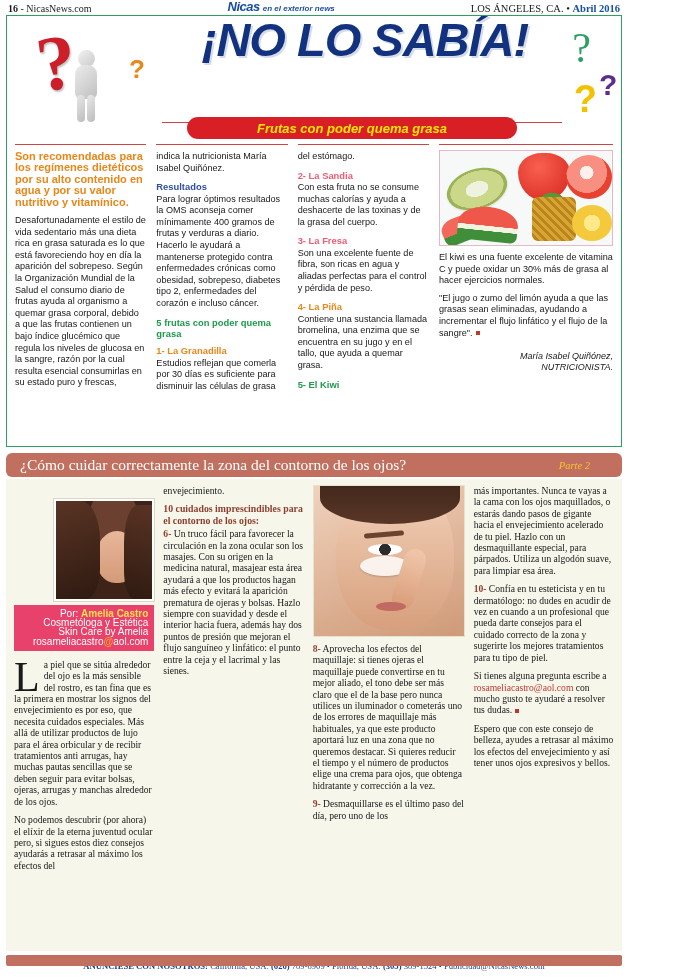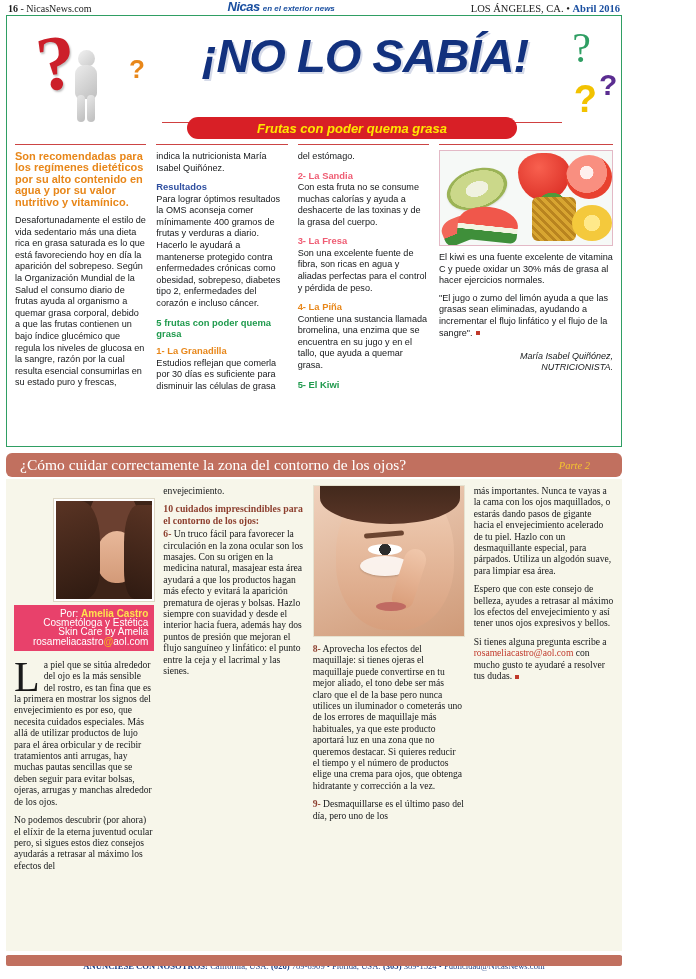--- a/index.html
+++ b/index.html
@@ -37,21 +37,21 @@
   .figure-person .head{position:absolute;left:9px;top:0;width:17px;height:17px;border-radius:50%;
      background:linear-gradient(135deg,#f2f2f2,#c9c9c9);}
   .figure-person .body{position:absolute;left:6px;top:15px;width:22px;height:34px;border-radius:9px 9px 6px 6px;
      background:linear-gradient(135deg,#ececec,#bfbfbf);}
   .figure-person .legL,.figure-person .legR{position:absolute;top:45px;width:8px;height:27px;border-radius:4px;
      background:linear-gradient(135deg,#e8e8e8,#bdbdbd);}
   .figure-person .legL{left:8px;}
   .figure-person .legR{left:18px;}
   .q-orange{position:absolute;left:122px;top:38px;font-size:26px;font-weight:bold;color:#e8871a;
      font-family:"Liberation Sans",sans-serif;}
-  .headline{position:absolute;left:148px;top:16px;width:420px;text-align:center;
+  .headline{position:absolute;left:148px;top:0;width:420px;text-align:center;
      font-family:"Liberation Sans",sans-serif;font-weight:bold;font-style:italic;
      font-size:47px;line-height:1;color:#12317e;letter-spacing:-1px;
      text-shadow:2px 2px 0 rgba(180,190,215,.55);}
   .rule-red{position:absolute;left:155px;top:106px;width:400px;height:1px;background:#d04040;}
   .q-purple{position:absolute;left:592px;top:52px;font-size:30px;font-weight:bold;color:#5b2d91;
      font-family:"Liberation Sans",sans-serif;}
   .q-green{position:absolute;right:30px;top:8px;font-size:42px;color:#2f9e63;
      font-family:"Liberation Serif",serif;}
   .q-yellow{position:absolute;right:24px;top:62px;font-size:38px;font-weight:bold;color:#f2c200;
      font-family:"Liberation Sans",sans-serif;}
@@ -301,23 +301,24 @@
               <div class="patch"></div>
             <div class="finger"></div>
               <div class="lips"></div>
           </div>
           <p><span class="bold-num">8-</span><span> Aprovecha los efectos del maquillaje: si tienes ojeras el maquillaje puede convertirse en tu mejor aliado, el tono debe ser más claro que el de la base pero nunca utilices un iluminador o cometerás uno de los errores de maquillaje más habituales, ya que este producto aportará luz en una zona que no queremos destacar. Si quieres reducir el tiempo y el número de productos elige una crema para ojos, que obtenga hidratante y corrección a la vez.</span></p>
           <p><span class="bold-num">9-</span><span> Desmaquillarse es el último paso del día, pero uno de los</span></p>
         </div>
 
         <div class="a2col">
           <p>más importantes. Nunca te vayas a la cama con los ojos maquillados, o estarás dando pasos de gigante hacia el envejecimiento acelerado de tu piel. Hazlo con un desmaquillante especial, para párpados. Utiliza un algodón suave, para limpiar esa área.</p>
-          <p>Espero que con este consejo de belleza, ayudes a retrasar al máximo los efectos del envejecimiento y así tener unos ojos expresivos y bellos.</p>
+          <p><span class="bold-num">10-</span><span> Confía en tu esteticista y en tu dermatólogo: no dudes en acudir de vez en cuando a un profesional que pueda darte consejos para el cuidado correcto de la zona y sugerirte los mejores tratamientos para tu tipo de piel.</span></p>
           <p><span>Si tienes alguna pregunta escribe a</span>
             <span style="color:#c0392b"><span>rosameliacastro</span><span>@</span><span>aol.com</span></span><span> con mucho gusto te ayudaré a resolver tus dudas.</span><span class="sq"></span></p>
+          <p>Espero que con este consejo de belleza, ayudes a retrasar al máximo los efectos del envejecimiento y así tener unos ojos expresivos y bellos.</p>
         </div>
 
       </div>
     </div>
 
     <div class="footbar"></div>
   </div>
 
   <div class="footrule"></div>
   <div class="footline">

